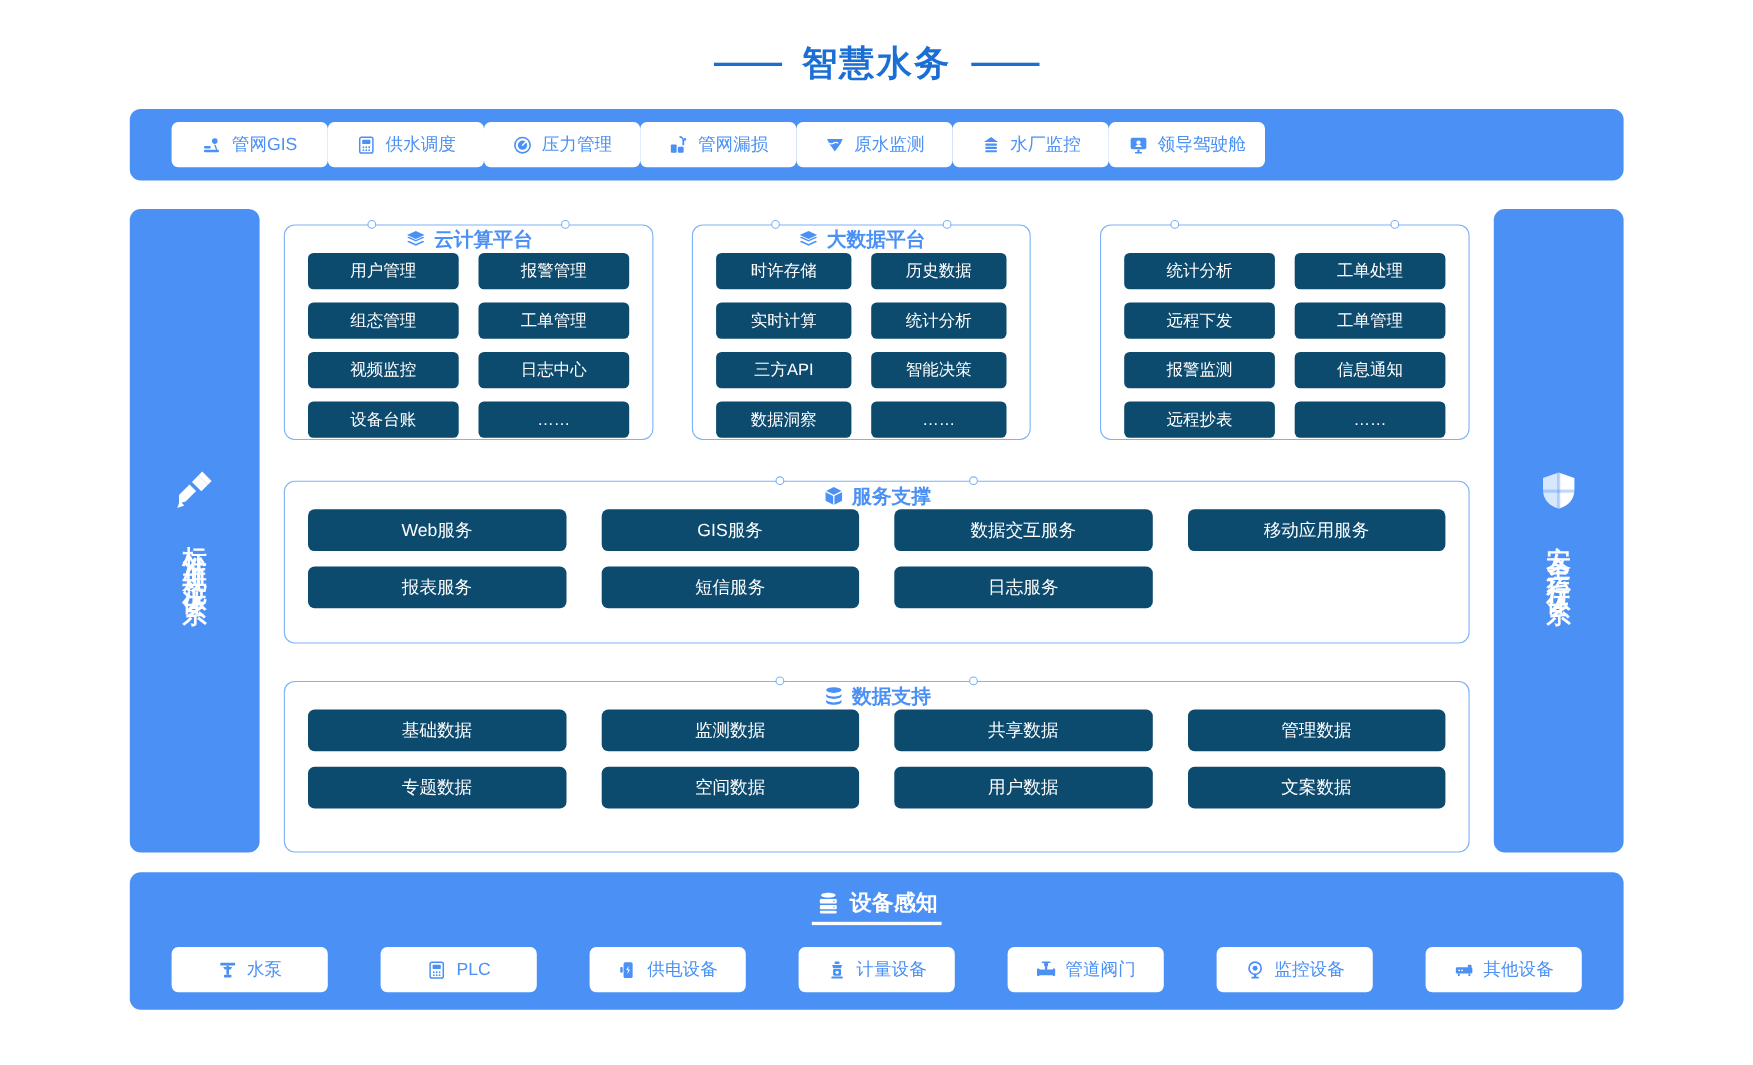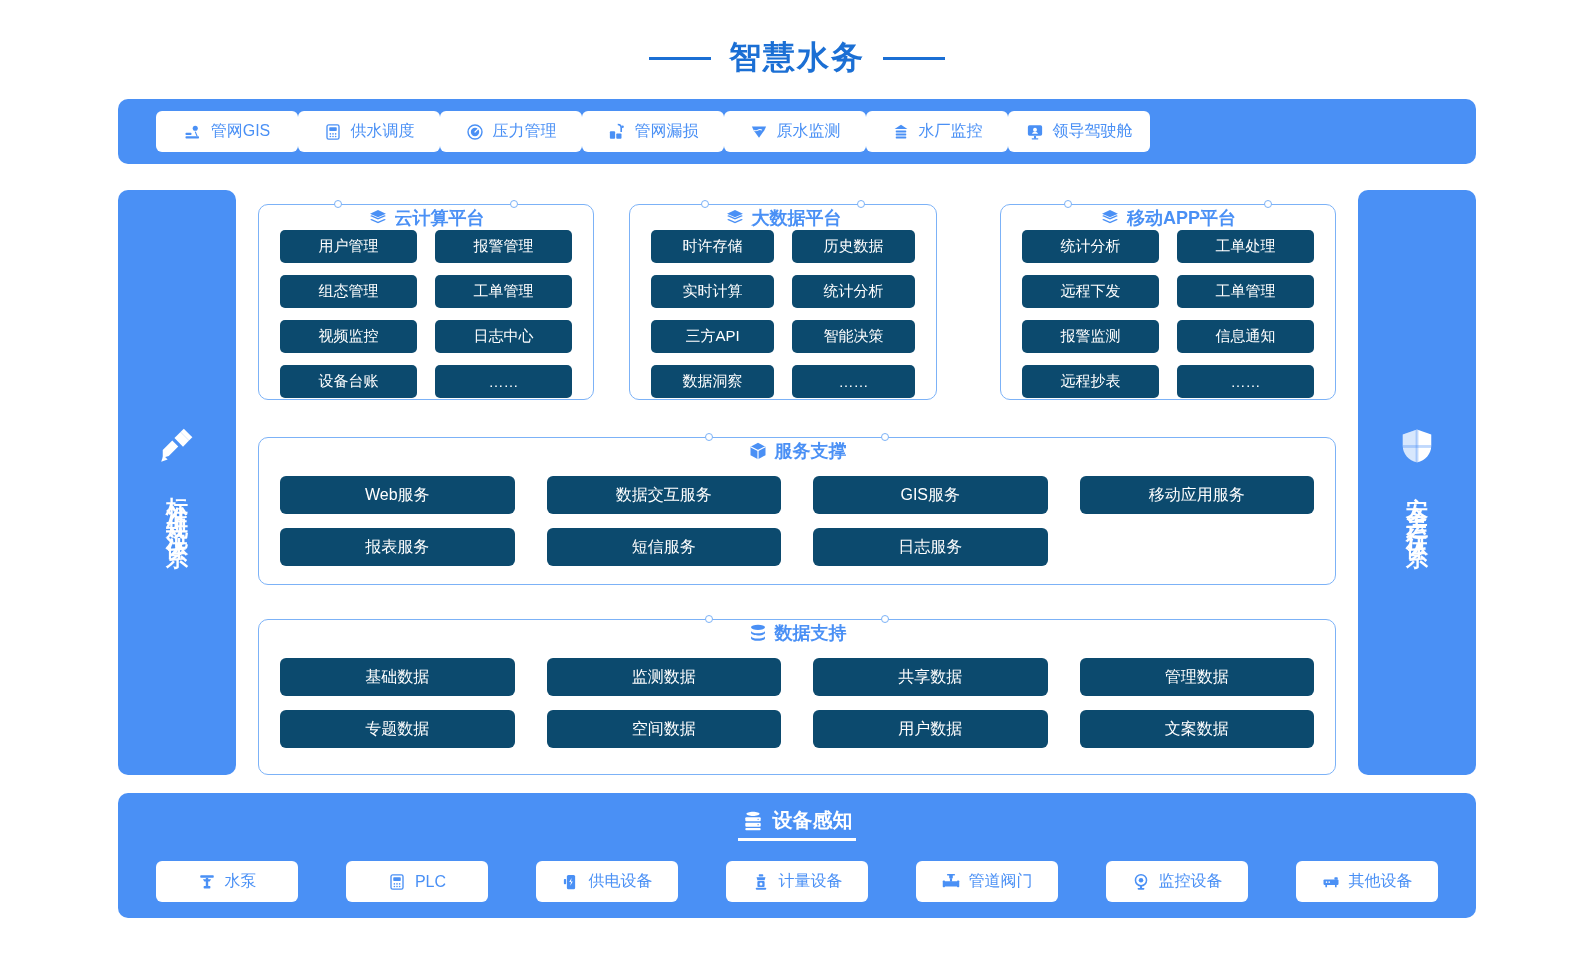--- a/index.html
+++ b/index.html
@@ -75,21 +75,21 @@
   .panel-head .htxt { font-size: 18px; font-weight: bold; color: #4a90f5; white-space: nowrap; }
   
   .notch {
     position: absolute; top: 10px; width: 8px; height: 8px;
     border: 1.6px solid #7cb2f7; border-radius: 50%; background: #ffffff;
   }
 
   .panel-body { position: absolute; left: 0; right: 0; top: 40px; bottom: 12px; padding: 0 22px; }
 
   .grid2 { display: grid; grid-template-columns: 1fr 1fr; gap: 12px 18px; }
-  .grid4 { display: grid; grid-template-columns: repeat(4, 1fr); gap: 14px 32px; margin-top: 13px; }
+  .grid4 { display: grid; grid-template-columns: repeat(4, 1fr); gap: 14px 32px; }
 
   .chip {
     height: 33px; background: #0c4a6e; border-radius: 5px;
     display: flex; align-items: center; justify-content: center;
     color: #ffffff; font-size: 15px; white-space: nowrap;
   }
   .chip.wide { height: 38px; font-size: 16px; border-radius: 6px; }
 
   
   #p-cloud  { left: 0;    top: 0; width: 336px; height: 210px; }
@@ -291,30 +291,20 @@
             <div class="chip">数据洞察</div>
             <div class="chip">……</div>
           </div>
         </div>
       </div>
 
       <div class="panel" id="p-mobile">
         <div class="panel-box"></div>
         <div class="notch" style="left:64px;"></div>
         <div class="notch" style="right:64px;"></div>
-        <div class="panel-head">
-          <span class="cap">
-            <svg class="hic" viewBox="0 0 24 24">
-              <path d="M12 2.4l9.5 4.4-9.5 4.4-9.5-4.4z" fill="#4a90f5"></path>
-              <path d="M12 12.1l7.6-3.5 1.9.9-9.5 4.4-9.5-4.4 1.9-.9z" fill="#4a90f5"></path>
-              <path d="M12 16.6l7.6-3.5 1.9.9-9.5 4.4-9.5-4.4 1.9-.9z" fill="#4a90f5"></path>
-            </svg>
-            <span class="htxt">移动APP平台</span>
-          </span>
-        </div>
         <div class="panel-body">
           <div class="grid2">
             <div class="chip">统计分析</div>
             <div class="chip">工单处理</div>
             <div class="chip">远程下发</div>
             <div class="chip">工单管理</div>
             <div class="chip">报警监测</div>
             <div class="chip">信息通知</div>
             <div class="chip">远程抄表</div>
             <div class="chip">……</div>
@@ -332,22 +322,22 @@
               <path d="M12 2.2l9 4.6v10.4L12 21.8 3 17.2V6.8z" fill="#4a90f5"></path>
               <path d="M3 6.8l9 4.6 9-4.6" fill="none" stroke="#ffffff" stroke-width="1.4"></path>
               <path d="M12 11.4v10.4" fill="none" stroke="#ffffff" stroke-width="1.4"></path>
             </svg>
             <span class="htxt">服务支撑</span>
           </span>
         </div>
         <div class="panel-body">
           <div class="grid4">
             <div class="chip wide">Web服务</div>
+            <div class="chip wide">GIS服务</div>
             <div class="chip wide">数据交互服务</div>
-            <div class="chip wide">GIS服务</div>
             <div class="chip wide">移动应用服务</div>
             <div class="chip wide">报表服务</div>
             <div class="chip wide">短信服务</div>
             <div class="chip wide">日志服务</div>
           </div>
         </div>
       </div>
 
       <div class="panel" id="p-data">
         <div class="panel-box"></div>

